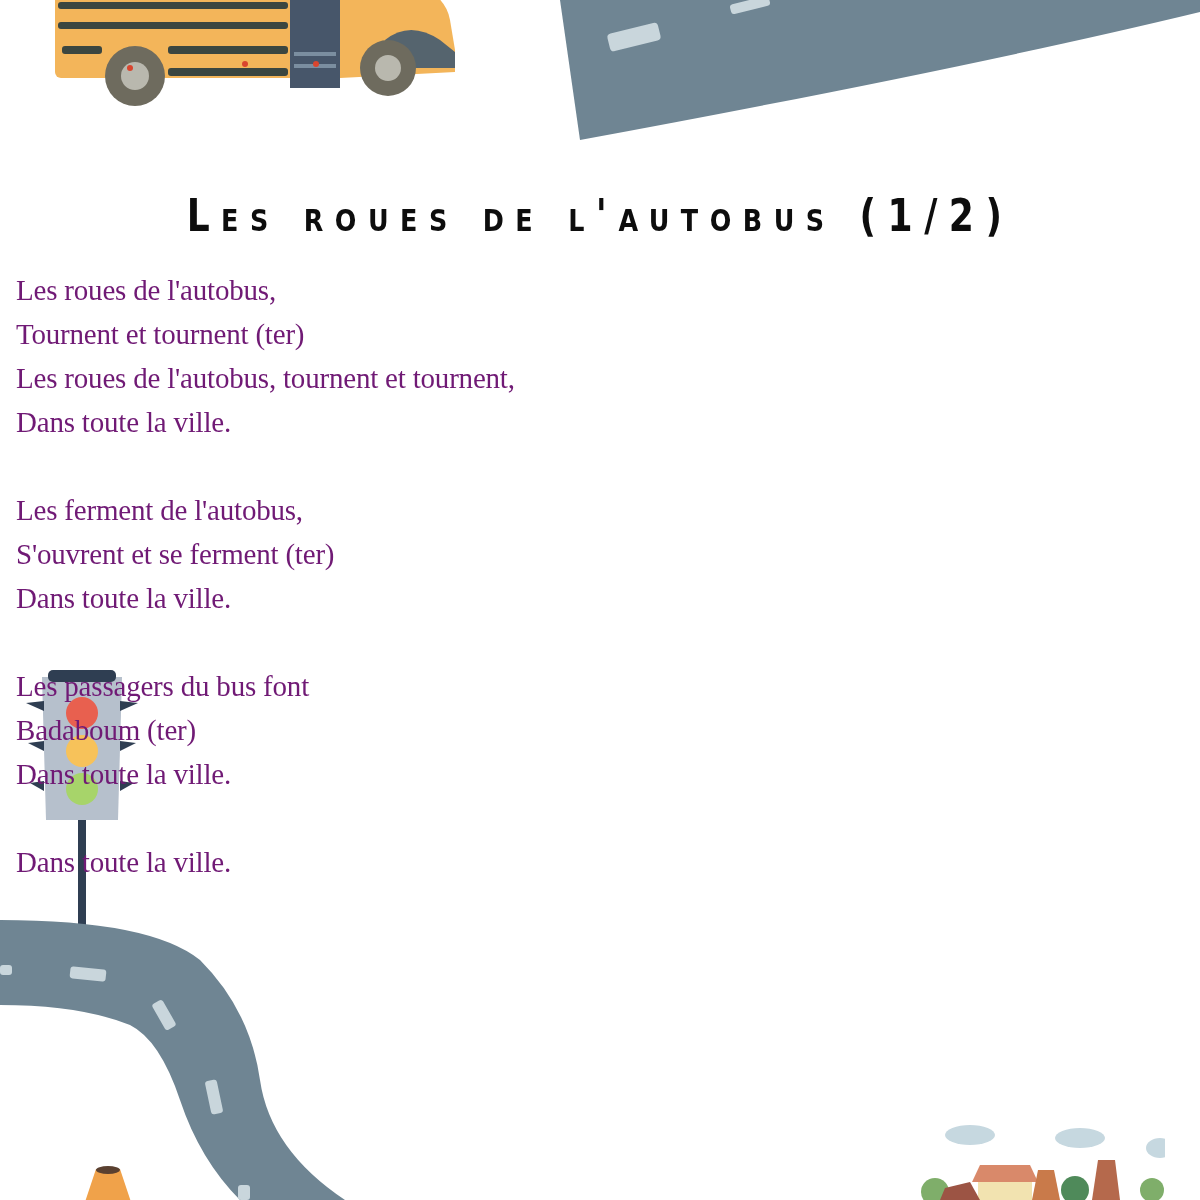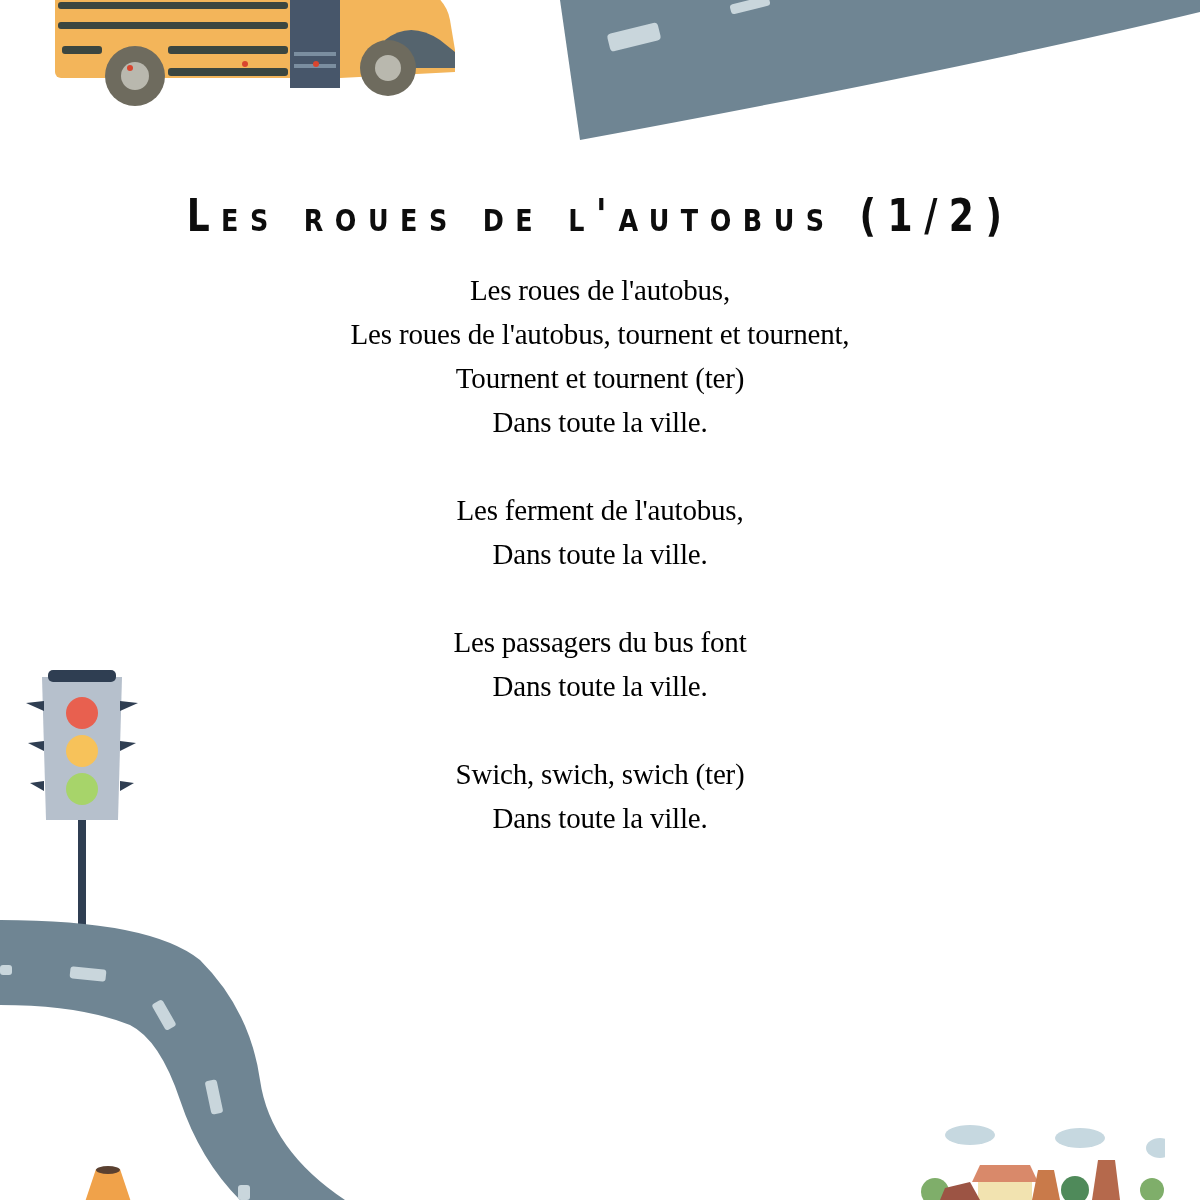--- a/index.html
+++ b/index.html
@@ -28,22 +28,22 @@
       font-family: "DejaVu Sans", sans-serif;
       font-weight: bold;
       font-size: 44px;
       letter-spacing: 14px;
       font-variant: small-caps;
       color: #0d0d0d;
       transform: scaleX(0.82);
       transform-origin: center;
     }
     .lyrics {
-      position: absolute; left: 0; right: 0; top: 268px;
-      text-align: center; color: #000000;
+      position: absolute; left: 16px; right: 0; top: 268px;
+      text-align: left; color: #701a75;
     }
     .stanza { margin-bottom: 44px; }
     .line {
       font-family: "Liberation Serif", "DejaVu Serif", serif;
       font-size: 29px; line-height: 44px;
       letter-spacing: -0.2px;
       font-weight: normal;
     }
   </style>
 </head>
@@ -117,29 +117,30 @@
   <circle cx="155" cy="70" r="14" fill="#4f8a5a"></circle>
   <path d="M178 40 L195 40 L200 80 L172 80 Z" fill="#b5694c"></path>
   <circle cx="232" cy="70" r="12" fill="#7fae6a"></circle>
 </svg>
 
 <div class="title">Les roues de l'autobus (1/2)</div>
 
 <div class="lyrics">
   <div class="stanza">
     <div class="line">Les roues de l'autobus,</div>
+    <div class="line">Tournent et tournent (ter)</div>
     <div class="line">Les roues de l'autobus, tournent et tournent,</div>
-    <div class="line">Tournent et tournent (ter)</div>
     <div class="line">Dans toute la ville.</div>
   </div>
   <div class="stanza">
     <div class="line">Les ferment de l'autobus,</div>
+    <div class="line">S'ouvrent et se ferment (ter)</div>
     <div class="line">Dans toute la ville.</div>
   </div>
   <div class="stanza">
     <div class="line">Les passagers du bus font</div>
+    <div class="line">Badaboum (ter)</div>
     <div class="line">Dans toute la ville.</div>
   </div>
   <div class="stanza">
-    <div class="line">Swich, swich, swich (ter)</div>
     <div class="line">Dans toute la ville.</div>
   </div>
 </div>
 
 </body></html>

